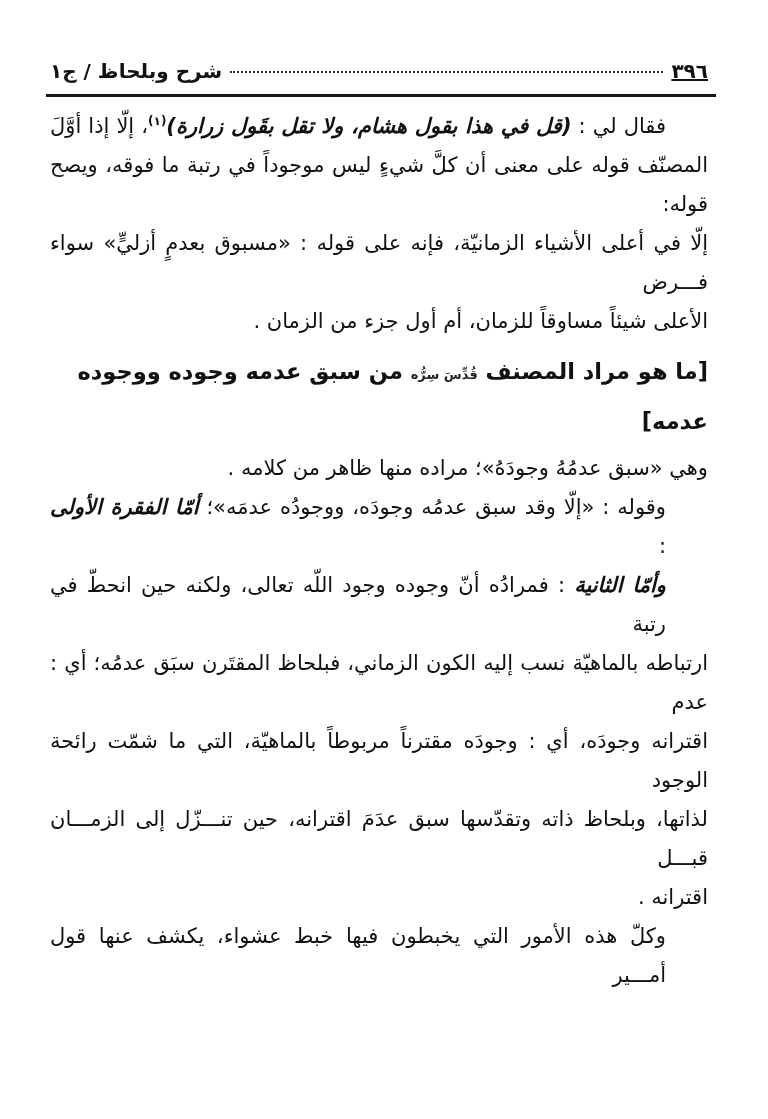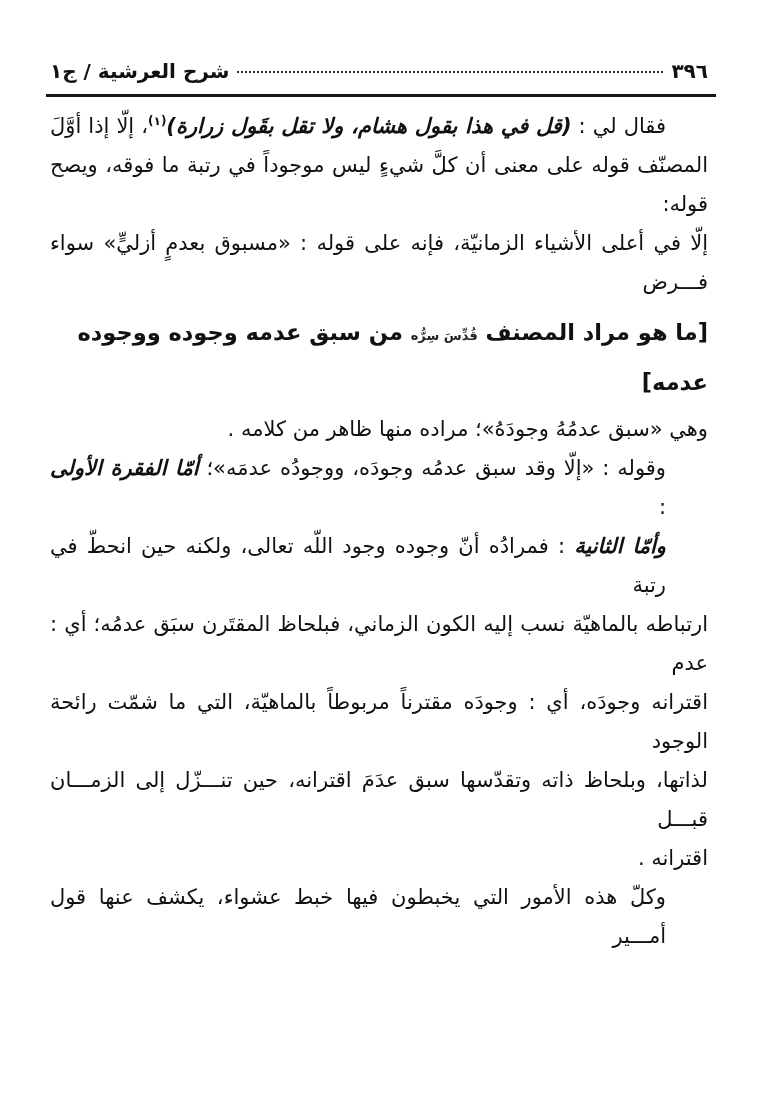--- a/index.html
+++ b/index.html
@@ -13,21 +13,21 @@
     direction:rtl;
     overflow:hidden;
     box-sizing:border-box;
     padding:56px 60px 0 50px;
   }
   
   .hdr{
     display:flex;align-items:baseline;
     font-weight:bold;font-size:20px;line-height:30px;
   }
-  .hdr .num{white-space:nowrap;letter-spacing:2px;}
+  .hdr .num{white-space:nowrap;letter-spacing:2px;text-decoration:underline;}
   .hdr .leader{
     flex:1 1 auto;margin:0 8px;
     border-bottom:2px dotted #2a2a2a;
     transform:translateY(-5px);
     height:1px;
   }
   .hdr .title{white-space:nowrap;}
   .hrule{
     border:0;border-top:3px solid #161616;
     margin:8px -8px 0 -4px;
@@ -54,31 +54,32 @@
   }
 </style>
 </head>
 <body>
 
 <div class="page">
 
   <header class="hdr">
     <span class="num">٣٩٦</span>
     <span class="leader"></span>
-    <span class="title">شرح العرشية / ج١</span>
+    <span class="title">شرح وبلحاظ / ج١</span>
   </header>
   <hr class="hrule">
 
   <main class="bod">
 
 
     <p class="line just indent"><span>فقال لي : </span><span class="b">(قل في هذا بقول هشام، ولا تقل بقَول زرارة)</span><sup class="ref">(١)</sup><span>، إلّا إذا أوَّلَ</span></p>
 
     <p class="line just"><span>المصنّف قوله على معنى أن كلَّ شيءٍ ليس موجوداً في رتبة ما فوقه، ويصح قوله:</span></p>
     <p class="line just"><span>إلّا في أعلى الأشياء الزمانيّة، فإنه على قوله : «مسبوق بعدمٍ أزليٍّ» سواء فـــرض</span></p>
+    <p class="line"><span>الأعلى شيئاً مساوقاً للزمان، أم أول جزء من الزمان .</span></p>
 
     <h2 class="heading"><span>[ما هو مراد المصنف </span><span class="hon">قُدِّسَ سِرُّه</span><span> من سبق عدمه وجوده ووجوده عدمه]</span></h2>
 
     <p class="line"><span>وهي «سبق عدمُهُ وجودَهُ»؛ مراده منها ظاهر من كلامه .</span></p>
 
     <p class="line just indent"><span>وقوله : «إلّا وقد سبق عدمُه وجودَه، ووجودُه عدمَه»؛ </span><span class="b">أمّا الفقرة الأولى</span><span> :</span></p>
 
     <p class="line just indent"><span class="b">وأمّا الثانية</span><span> : فمرادُه أنّ وجوده وجود اللّه تعالى، ولكنه حين انحطّ في رتبة</span></p>
 
     <p class="line just"><span>ارتباطه بالماهيّة نسب إليه الكون الزماني، فبلحاظ المقتَرن سبَق عدمُه؛ أي : عدم</span></p>

